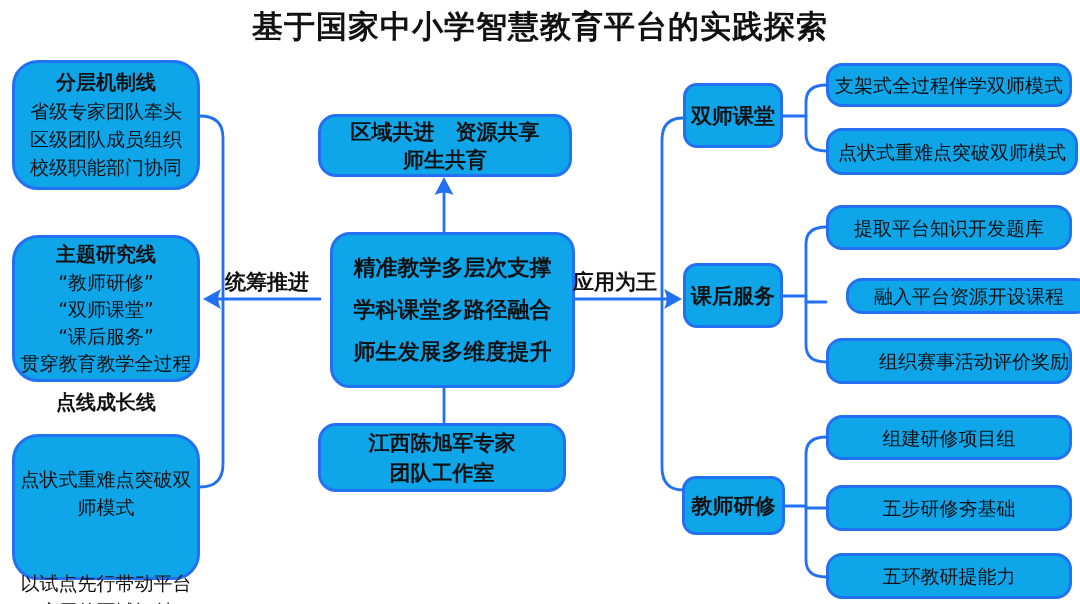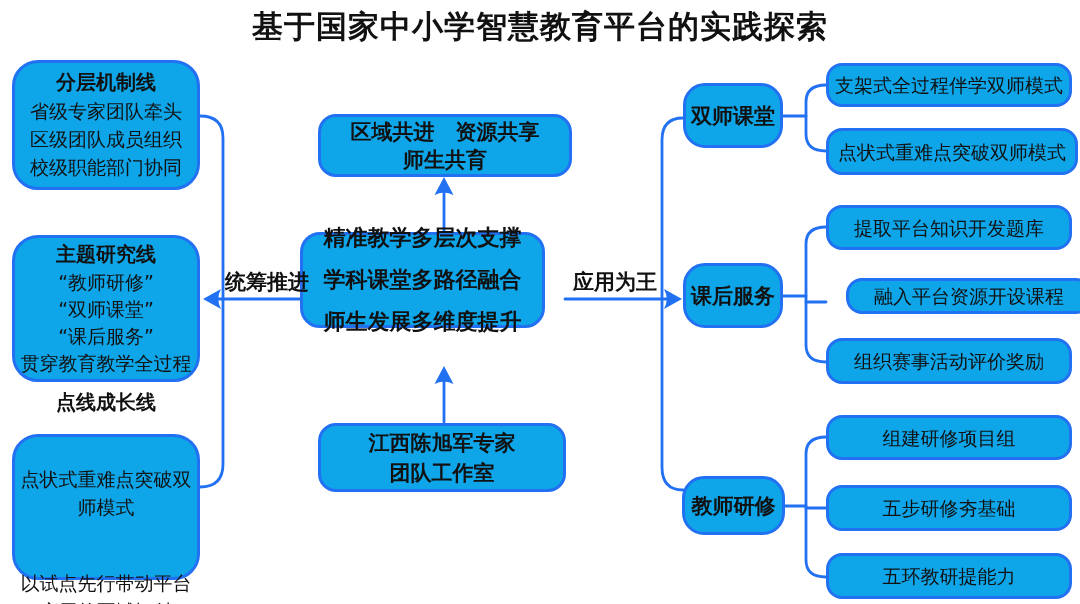--- a/index.html
+++ b/index.html
@@ -32,21 +32,21 @@
     background:#0ea5e9;
     display:flex;flex-direction:column;
     align-items:center;justify-content:center;
     text-align:center;
   }
   .left-box{border-radius:26px;font-size:19px;line-height:28px;padding:2px 0;}
   .left-box .box-title{font-size:20px;font-weight:700;line-height:26px;margin-bottom:2px;}
   .center-top{border-radius:18px;font-size:21px;font-weight:700;line-height:28px;}
   .center-main{border-radius:20px;font-size:22px;font-weight:700;line-height:42px;}
   .center-bottom{border-radius:18px;font-size:21px;font-weight:700;line-height:30px;}
-  .category{border-radius:22px;font-size:21px;font-weight:700;line-height:26px;}
+  .category{border-radius:14px;font-size:21px;font-weight:700;line-height:26px;}
   .child{border-radius:16px;font-size:19px;line-height:24px;}
   .edge-label{
     position:absolute;z-index:2;width:112px;text-align:center;
     font-size:21px;font-weight:700;
   }
 </style>
 </head>
 <body>
 
 <div class="canvas">
@@ -101,21 +101,21 @@
     <div class="box-title">点线成长线</div>
     <div>点状式重难点突破双师模式</div>
     <div>以试点先行带动平台应用的区域辐射</div>
   </div>
 
   <div class="box center-top" style="left:318px;top:114px;width:254px;height:63px;">
     <div>区域共进　资源共享</div>
     <div>师生共育</div>
   </div>
 
-  <div class="box center-main" style="left:300px;top:232px;width:245px;height:96px;">
+  <div class="box center-main" style="left:330px;top:232px;width:245px;height:156px;">
     <div>精准教学多层次支撑</div>
     <div>学科课堂多路径融合</div>
     <div>师生发展多维度提升</div>
   </div>
 
   <div class="box center-bottom" style="left:318px;top:423px;width:248px;height:69px;">
     <div>江西陈旭军专家</div>
     <div>团队工作室</div>
   </div>
 
@@ -138,21 +138,21 @@
   <div class="box child" style="left:826px;top:128px;width:252px;height:47px;">
     <div>点状式重难点突破双师模式</div>
   </div>
 
   <div class="box child" style="left:826px;top:205px;width:246px;height:45px;">
     <div>提取平台知识开发题库</div>
   </div>
   <div class="box child" style="left:846px;top:278px;width:246px;height:36px;">
     <div>融入平台资源开设课程</div>
   </div>
-  <div class="box child" style="left:826px;top:338px;width:246px;height:46px;">
+  <div class="box child" style="left:826px;top:338px;width:246px;height:46px;align-items:flex-end;">
     <div>组织赛事活动评价奖励</div>
   </div>
 
   <div class="box child" style="left:826px;top:415px;width:246px;height:45px;">
     <div>组建研修项目组</div>
   </div>
   <div class="box child" style="left:826px;top:485px;width:246px;height:46px;">
     <div>五步研修夯基础</div>
   </div>
   <div class="box child" style="left:826px;top:553px;width:246px;height:46px;">

